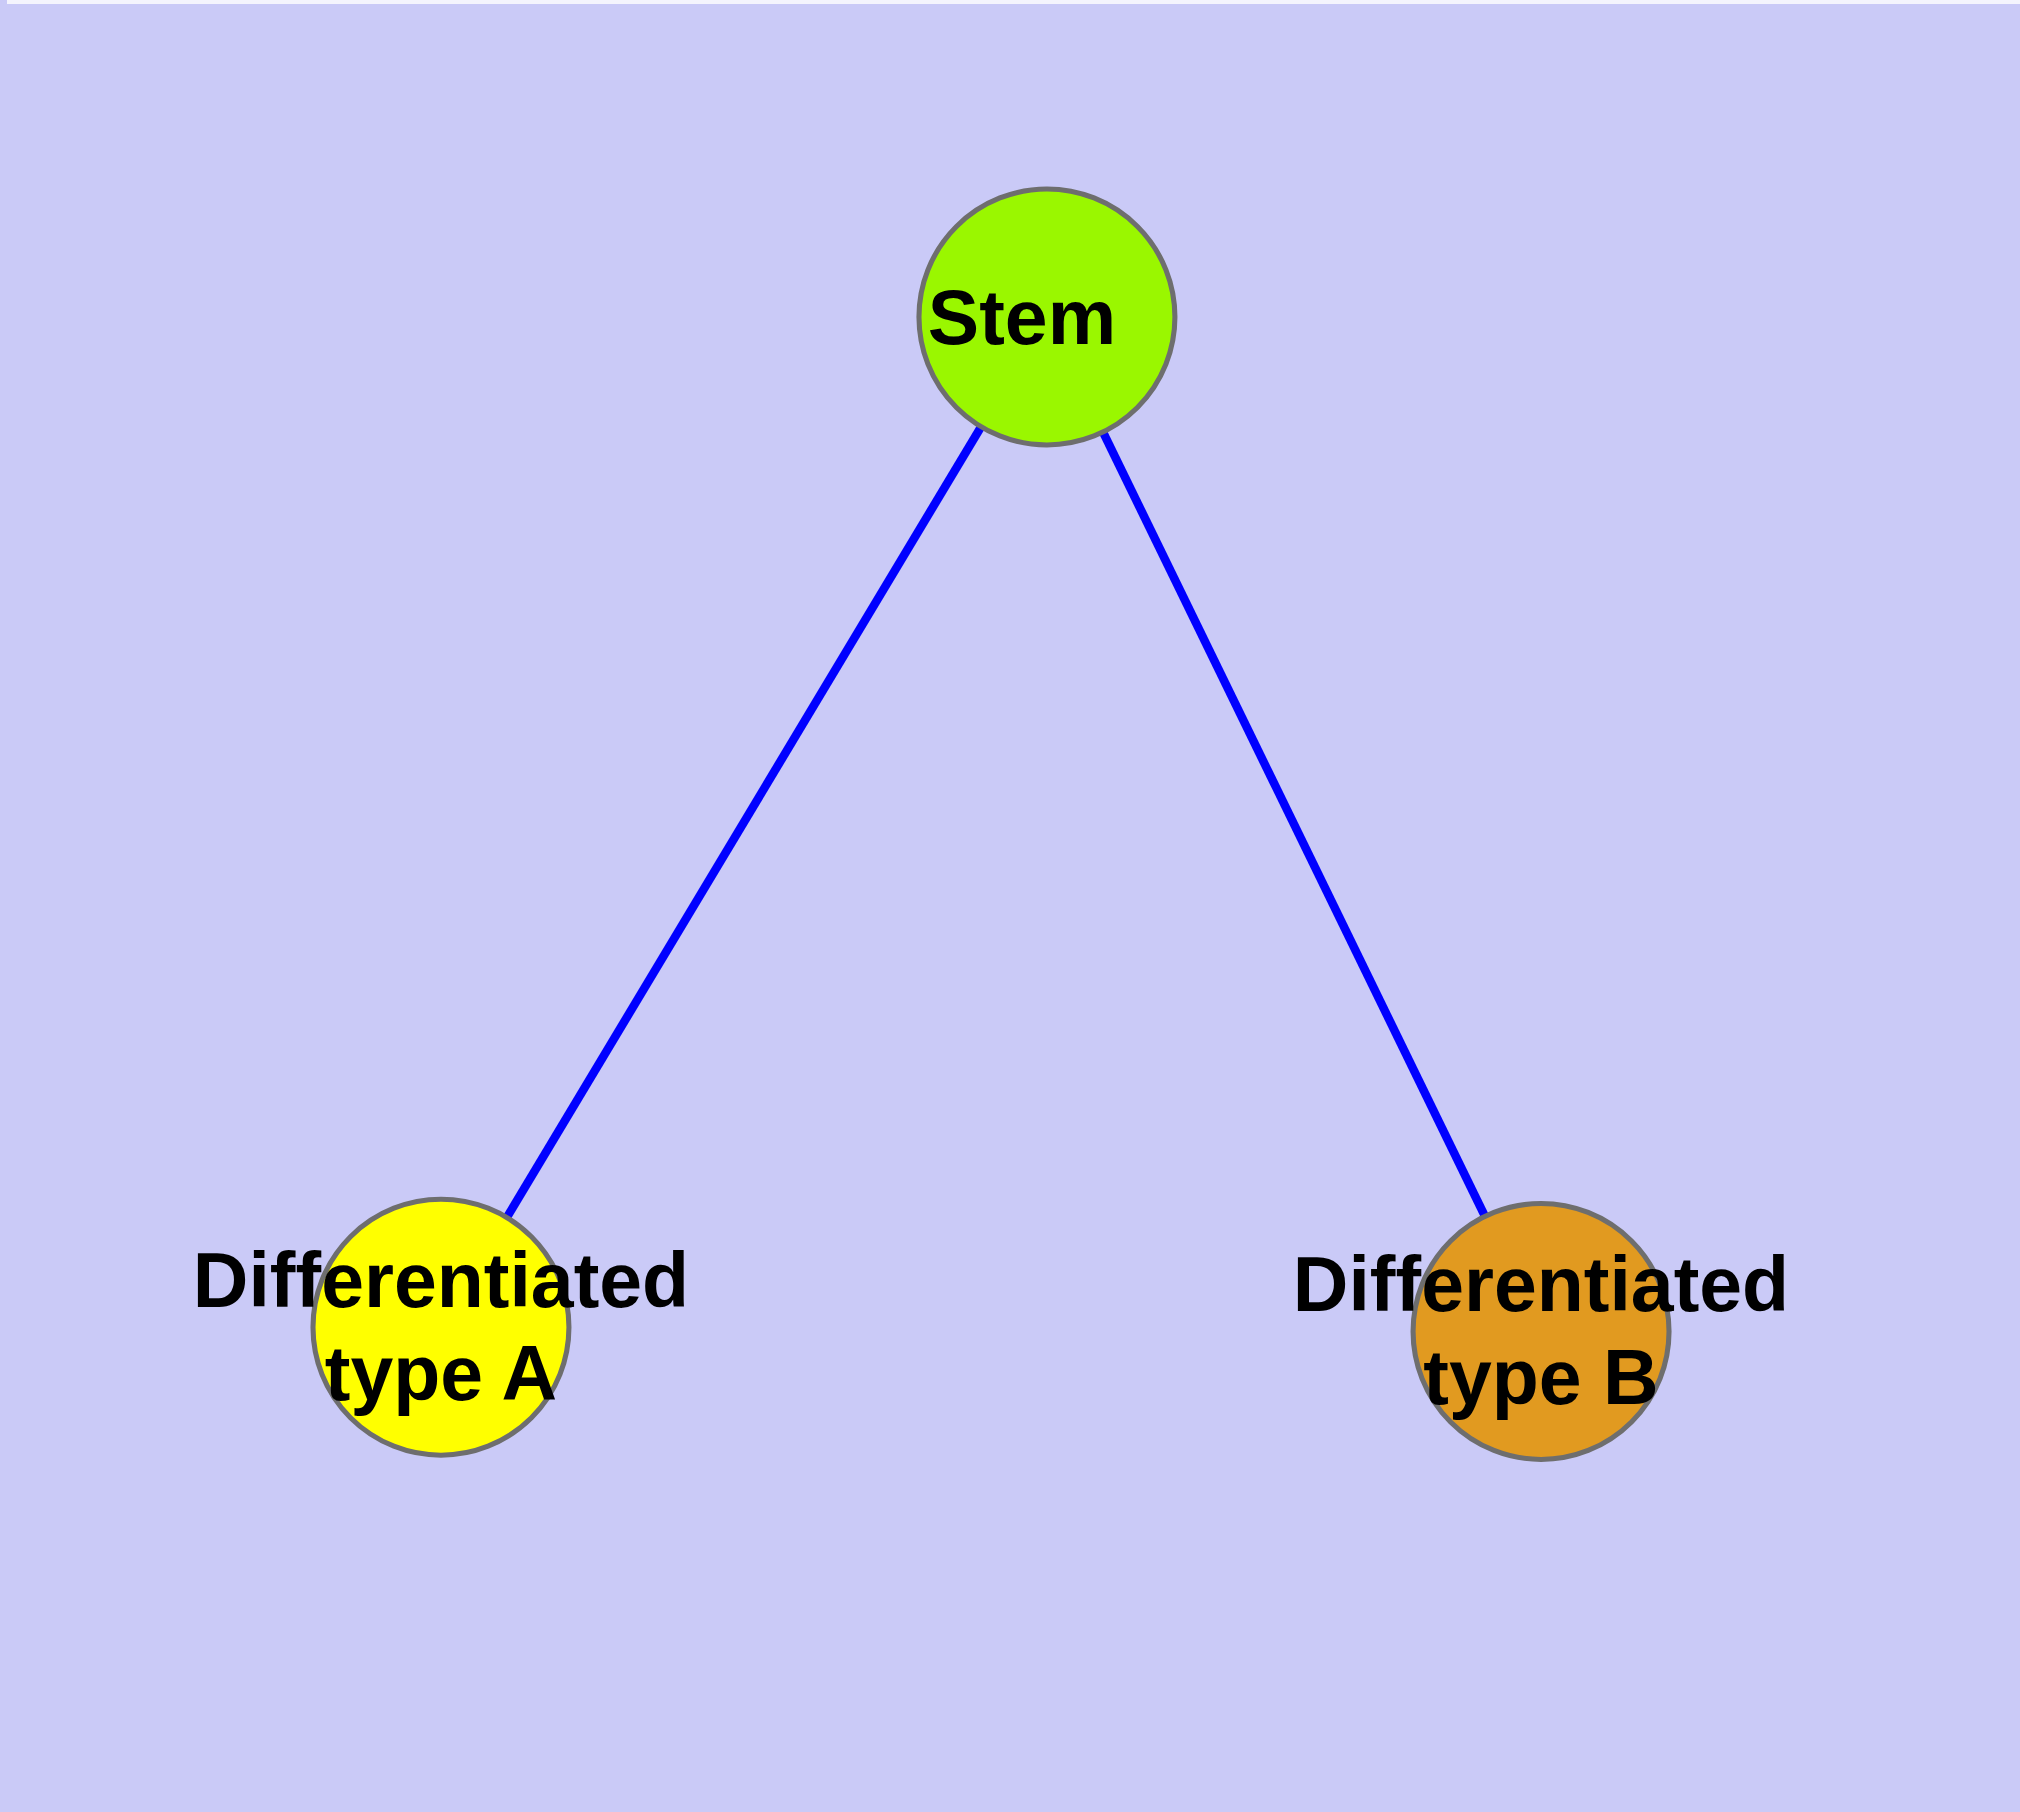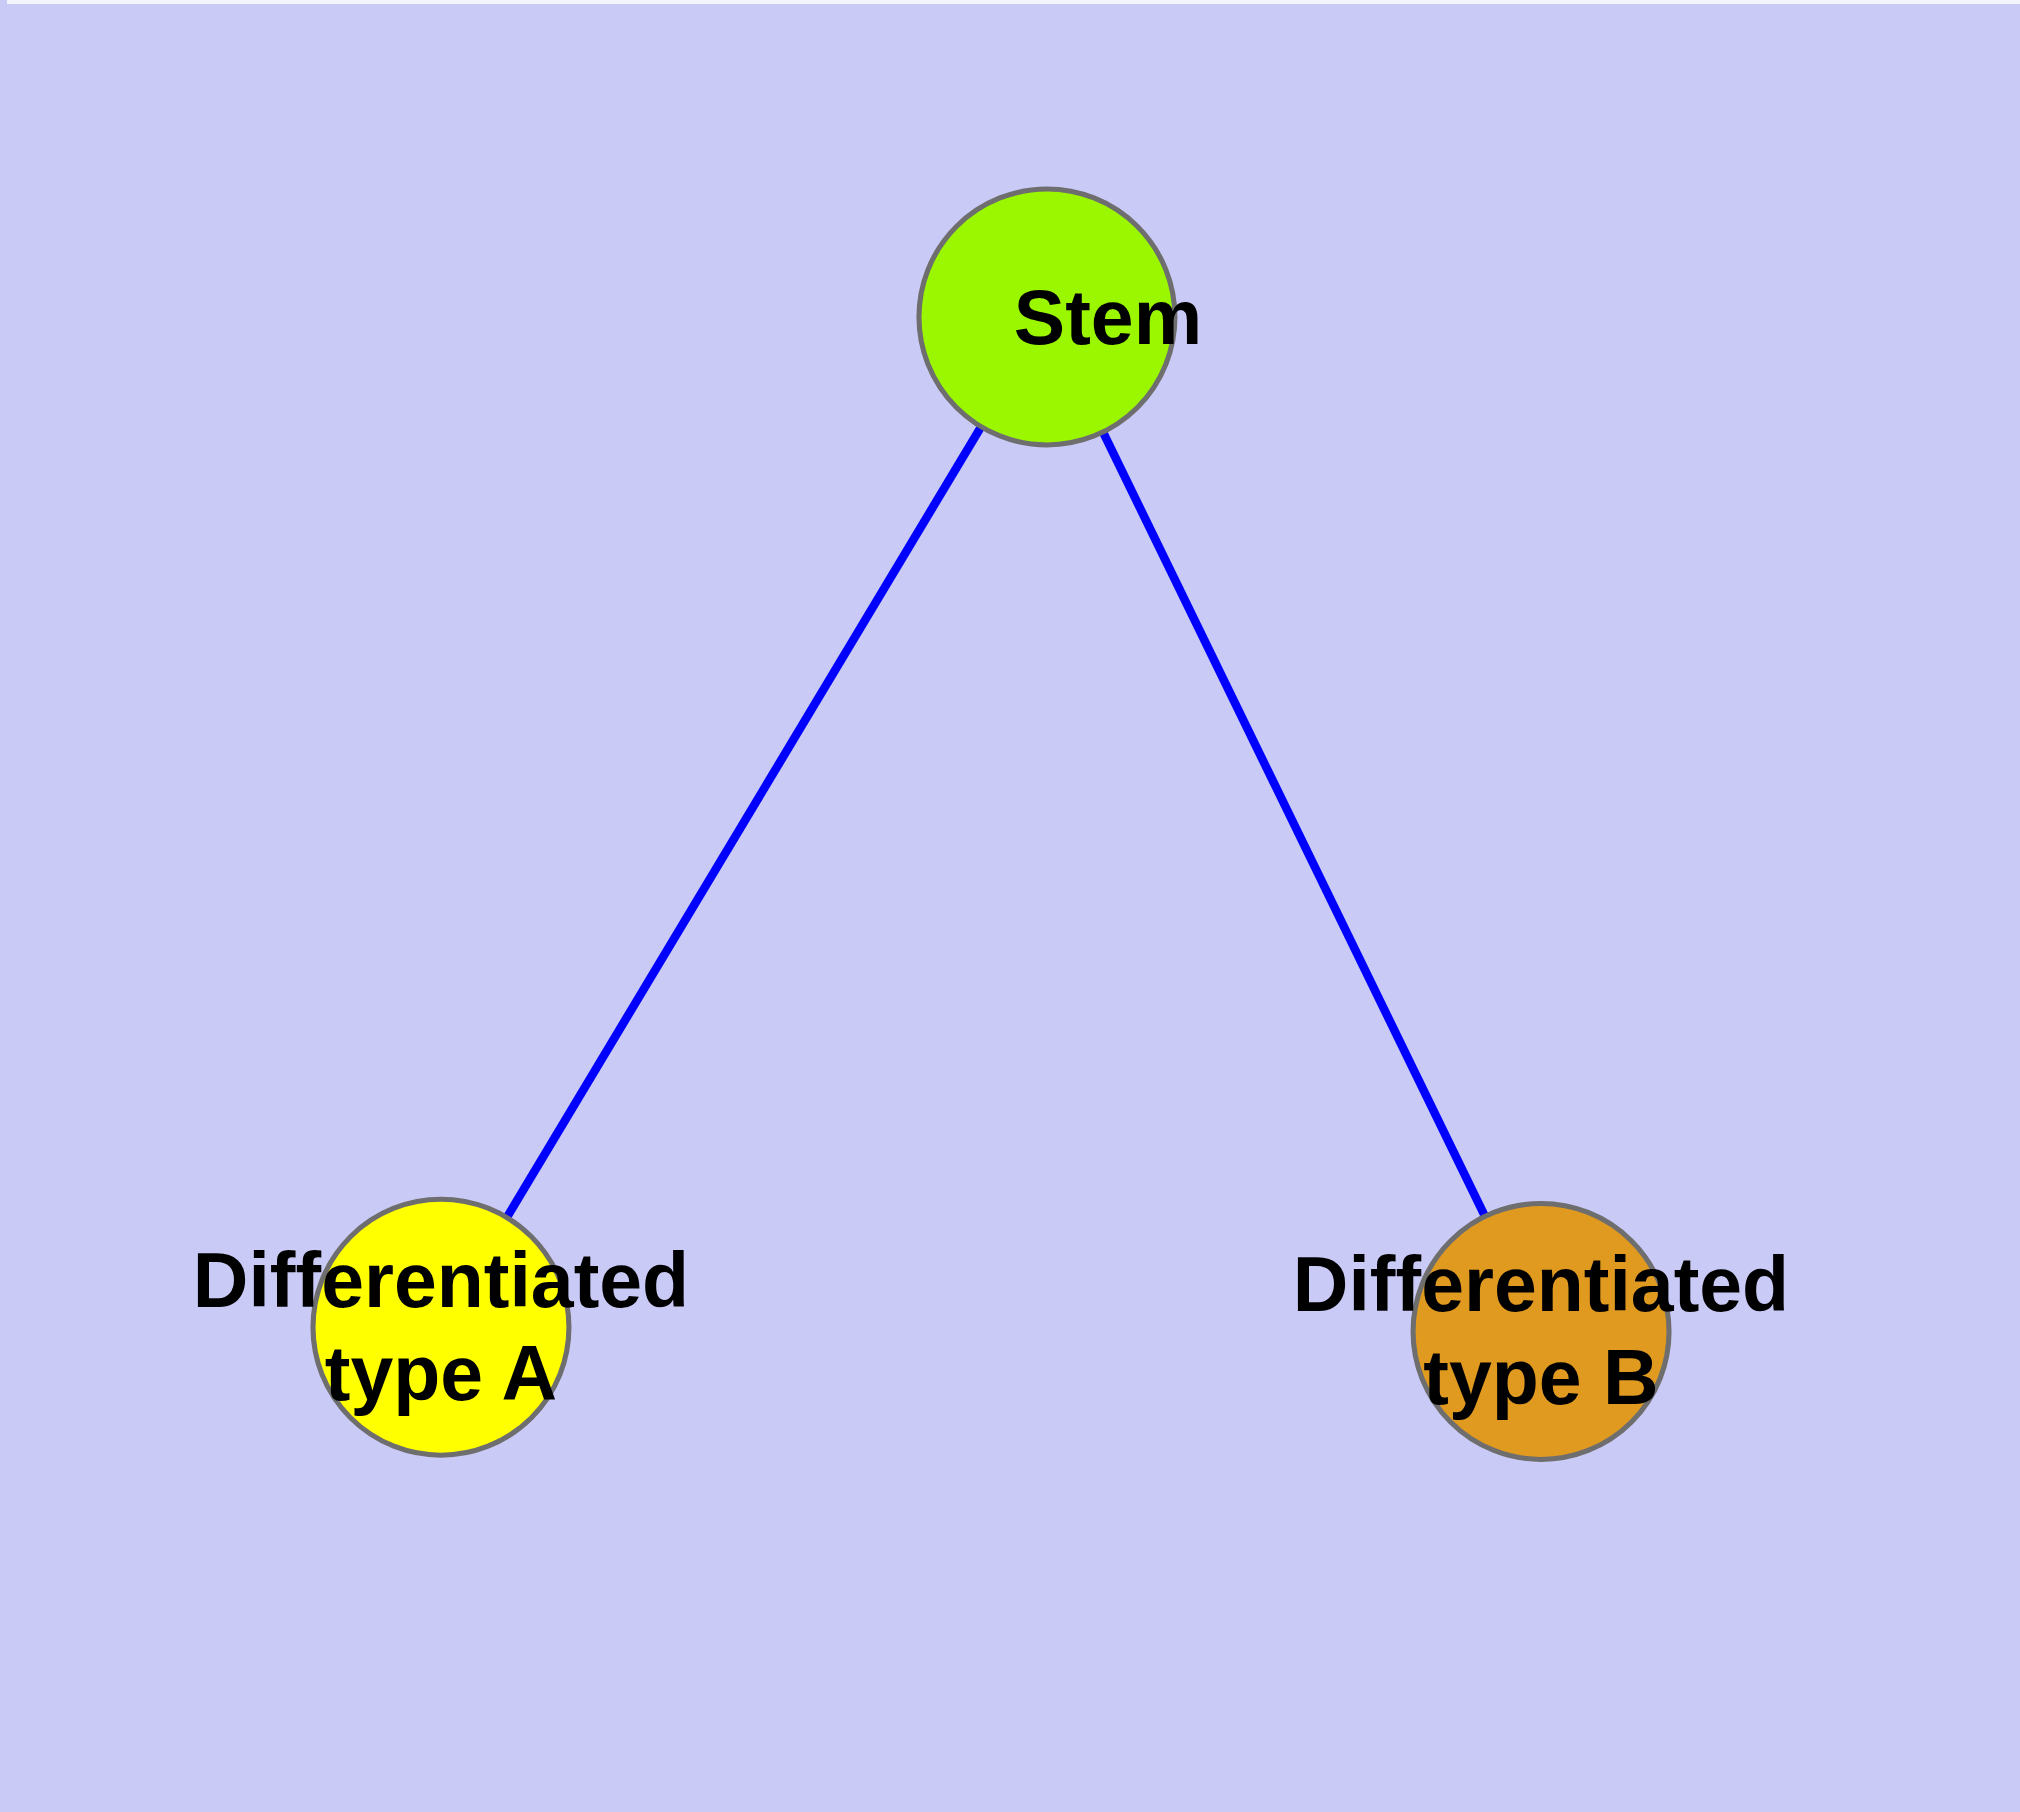--- a/index.html
+++ b/index.html
@@ -51,20 +51,20 @@
 <div class="canvas" style="background: rgb(202, 202, 247);">
   <div class="top-band" style="background: rgb(252, 252, 254);"></div>
   <svg class="graph-svg" id="graph-svg" viewBox="0 0 2384 2138" xmlns="http://www.w3.org/2000/svg">
       <line x1="1235" y1="374" x2="520" y2="1566" stroke="#0000FF" stroke-width="10"></line>
       <line x1="1235" y1="374" x2="1818" y2="1571" stroke="#0000FF" stroke-width="10"></line>
       <circle cx="1235" cy="374" r="151" fill="#9AF700" stroke="#6E6E6E" stroke-width="6"></circle>
       <circle cx="520" cy="1566" r="151" fill="#FFFF00" stroke="#6E6E6E" stroke-width="6"></circle>
       <circle cx="1818" cy="1571" r="151" fill="#E19A20" stroke="#6E6E6E" stroke-width="6"></circle>
     </svg>
   <div id="labels">
-      <div class="node-label" style="left: 1108px; top: 317px; color: rgb(0, 0, 0);">Stem</div>
+      <div class="node-label" style="left: 1022px; top: 317px; color: rgb(0, 0, 0);">Stem</div>
       <div class="node-label" style="left: 441px; top: 1327px; color: rgb(0, 0, 0);">Differentiated
 type A</div>
       <div class="node-label" style="left: 1541px; top: 1331px; color: rgb(0, 0, 0);">Differentiated
 type B</div>
     </div>
 </div>
 
 
 </body></html>

